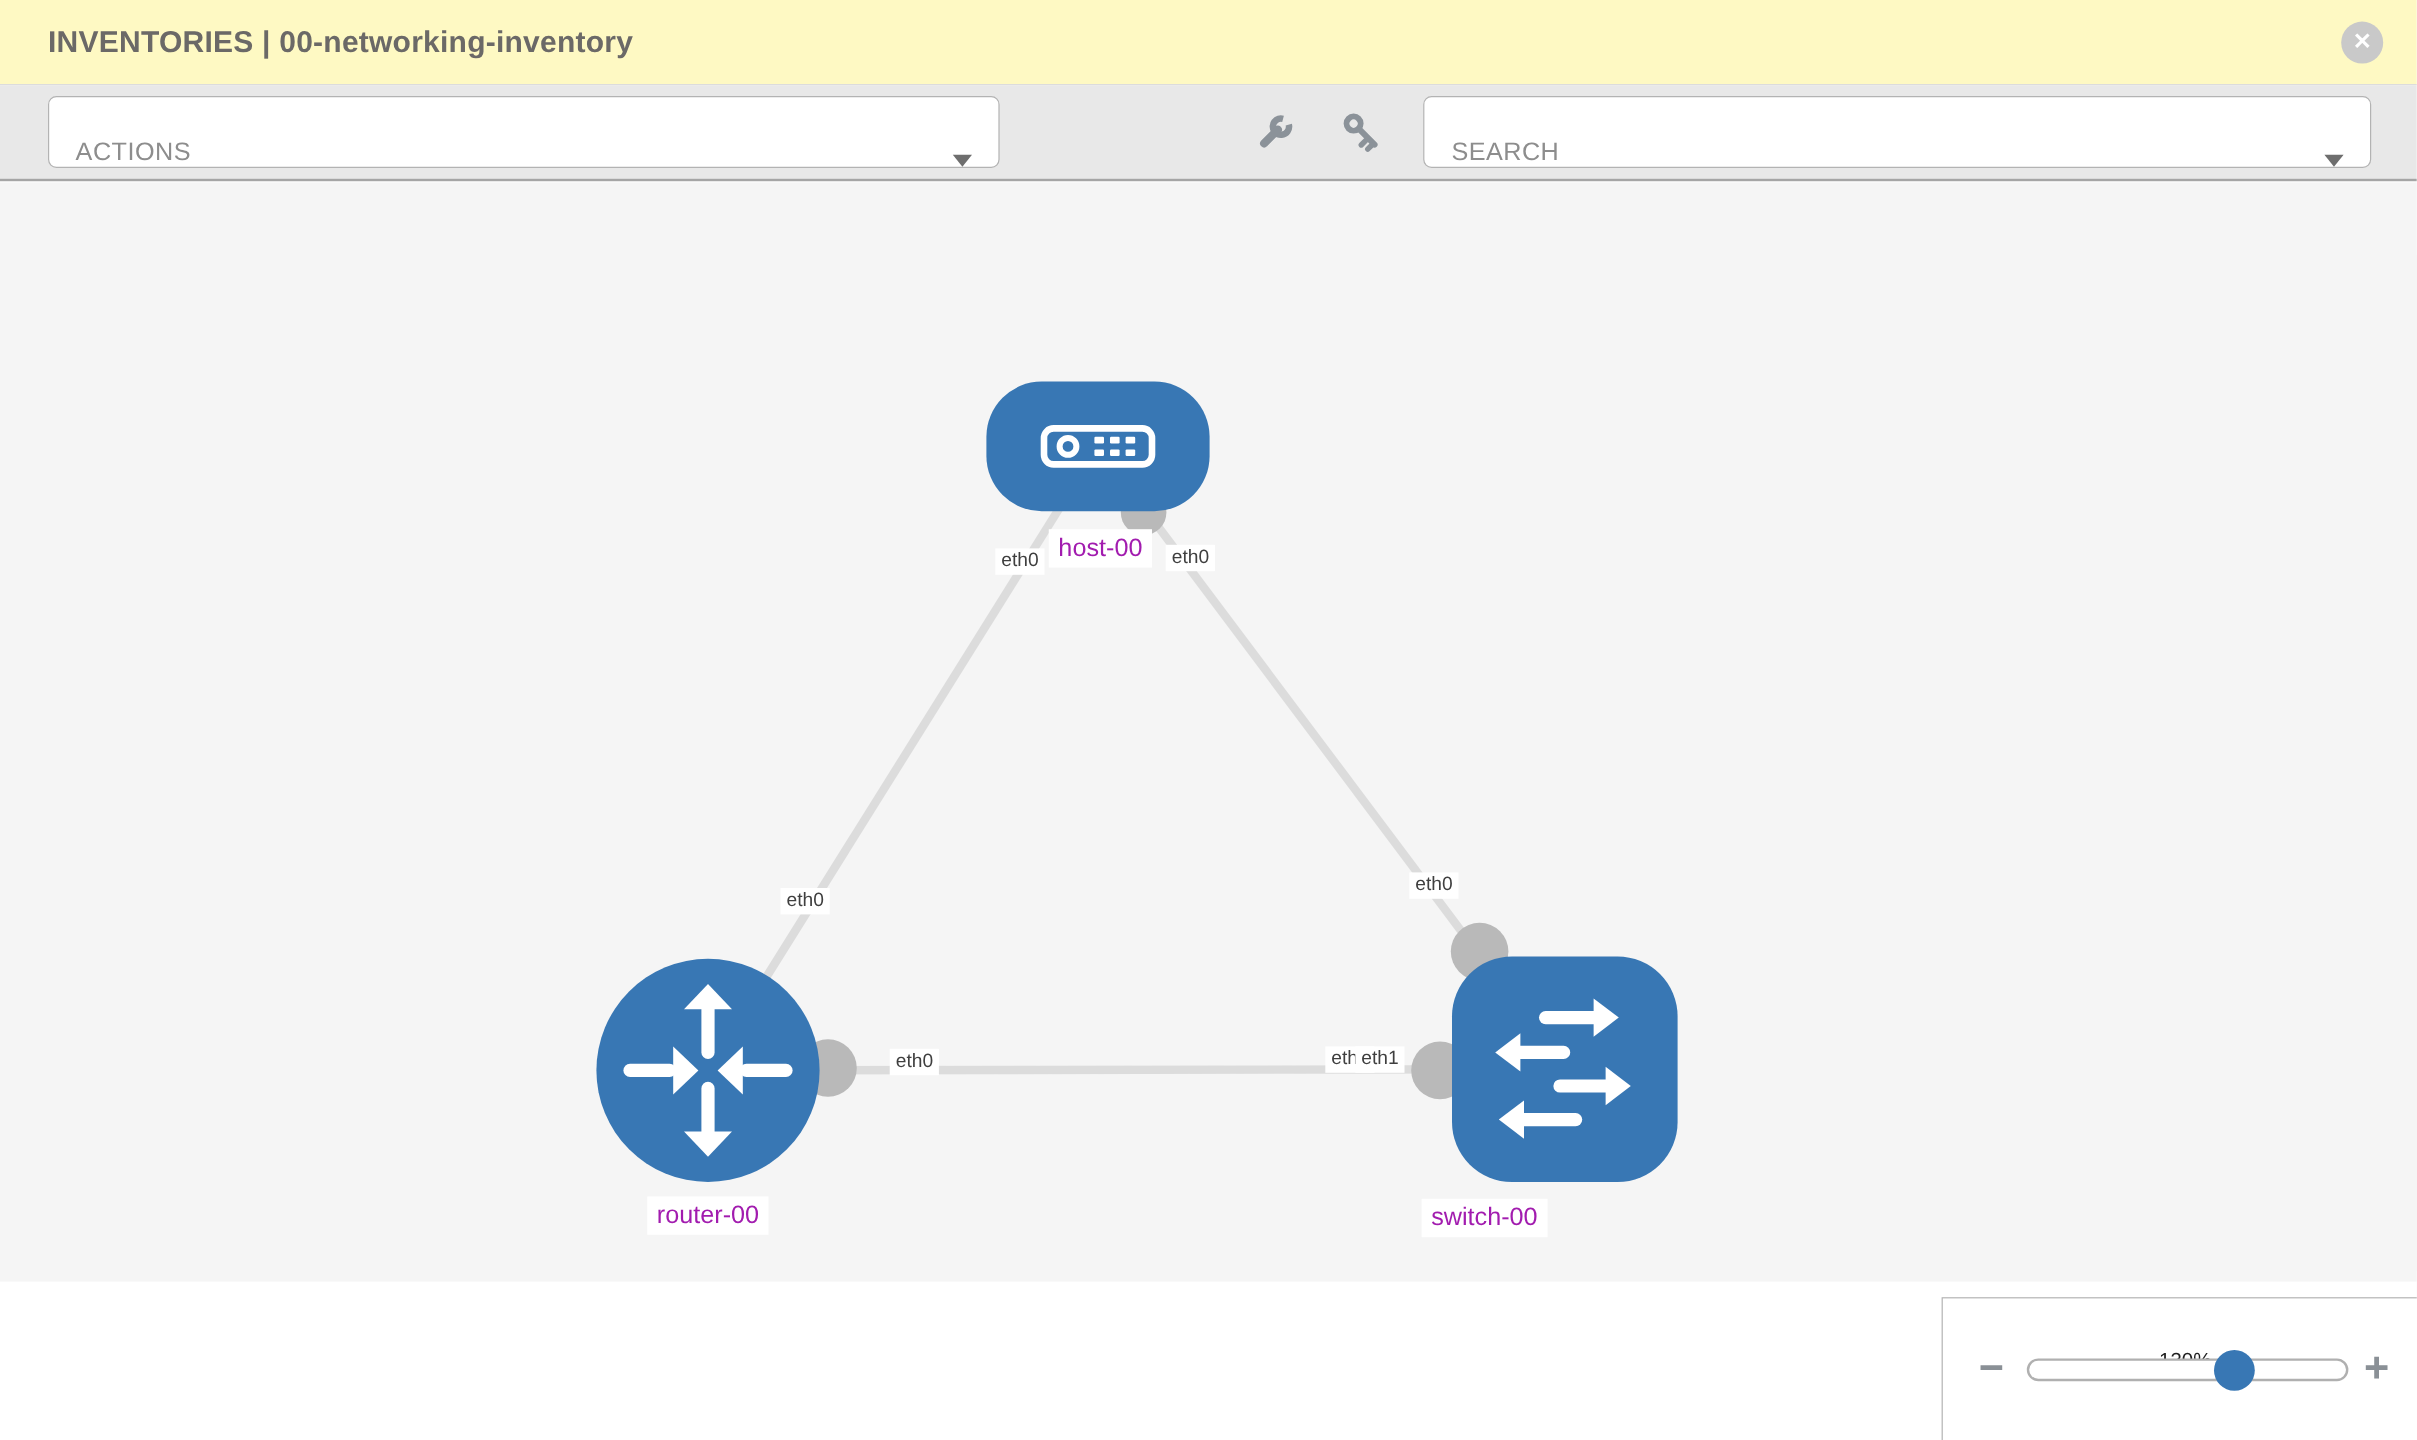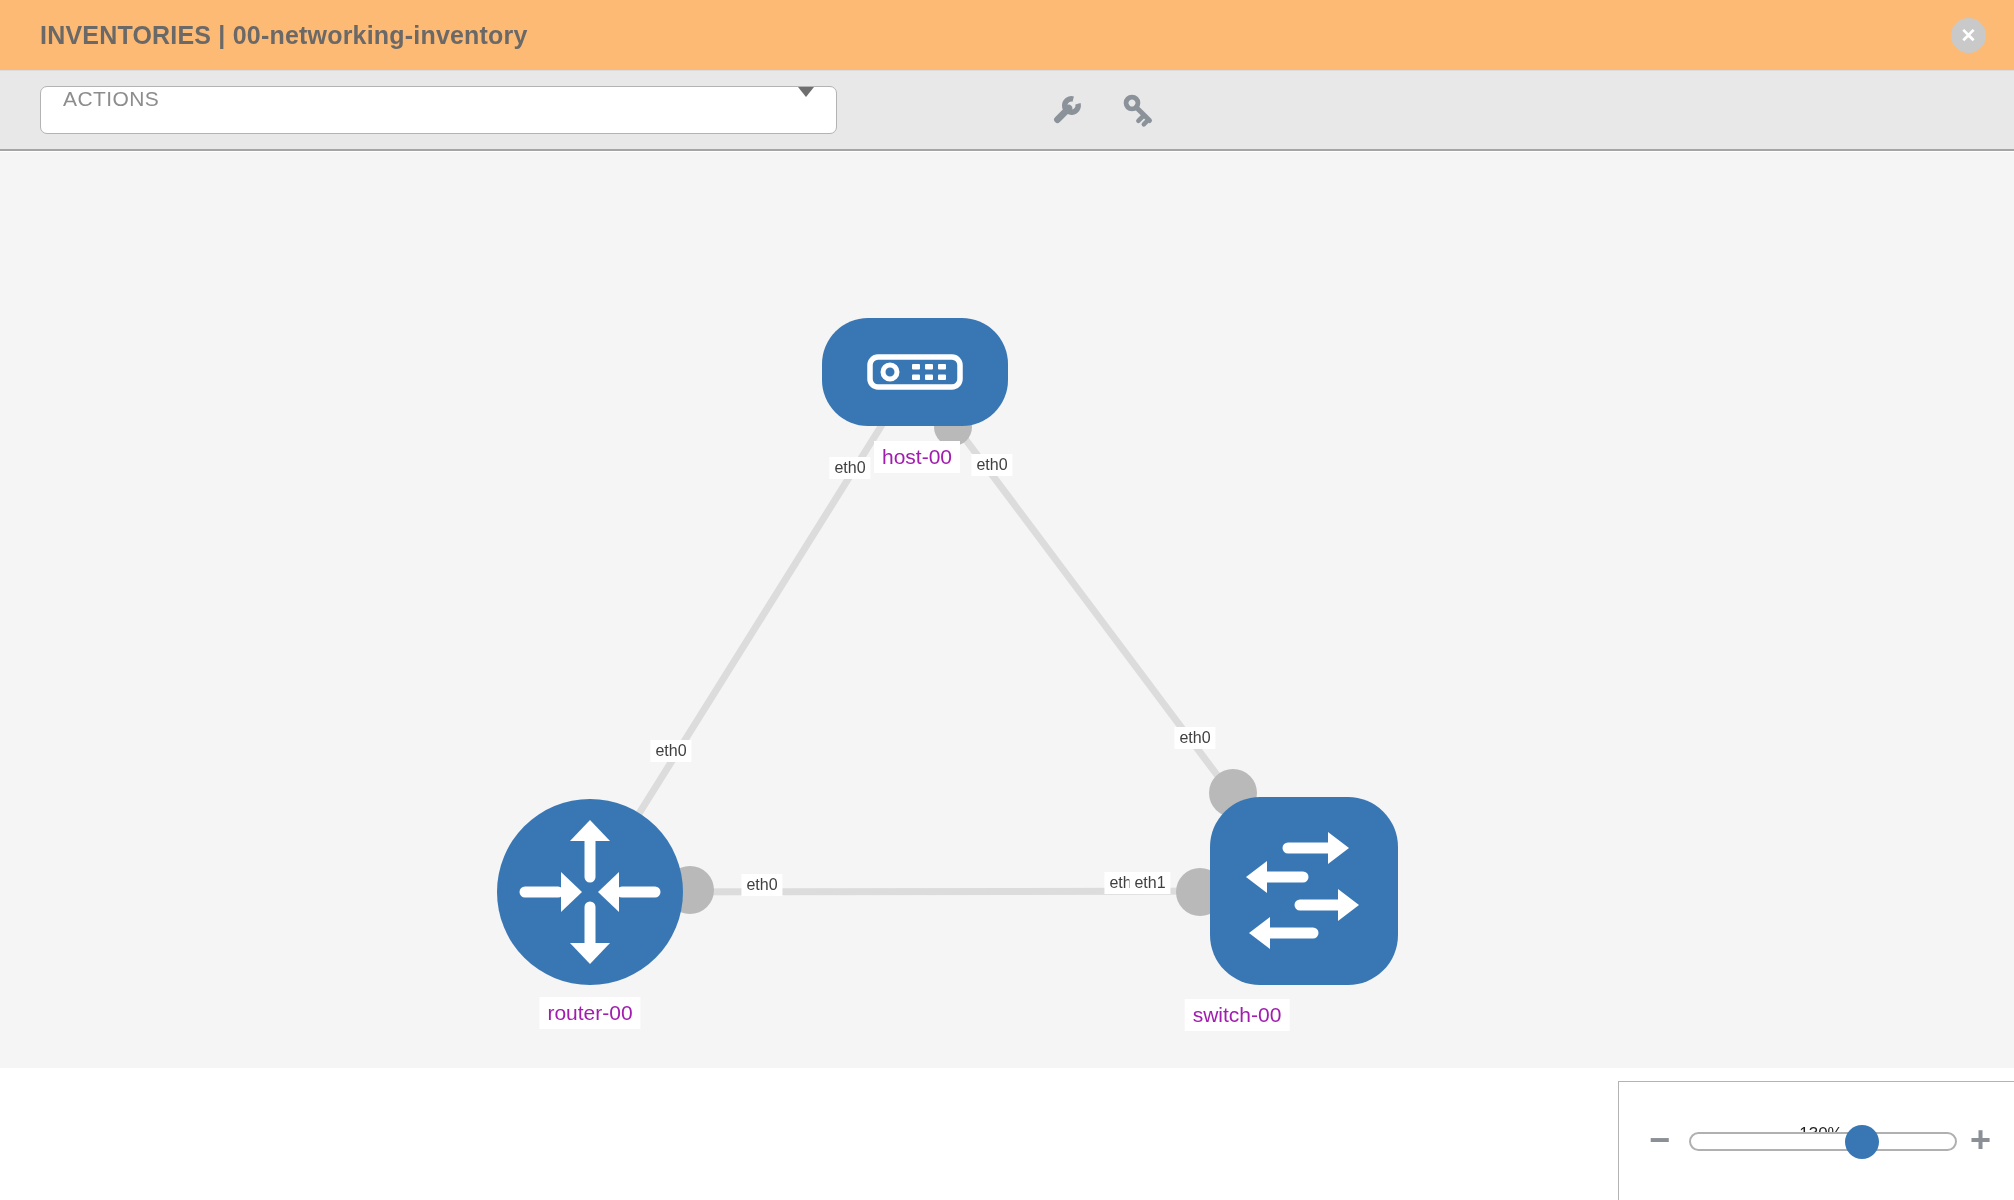--- a/index.html
+++ b/index.html
@@ -1,31 +1,31 @@
 <!DOCTYPE html>
 <html style="--node-blue: #3877b4; --link-gray: #dcdcdc; --dot-gray: #b9b9b9; --canvas-bg: #f5f5f5; --toolbar-bg: #e8e8e8;"><head>
 <meta charset="utf-8">
 <style>
   * { box-sizing: border-box; margin: 0; padding: 0; }
   html,body { width:2014px; height:1200px; overflow:hidden; }
   body { font-family:"Liberation Sans", sans-serif; background:#ffffff; position:relative; }
 
   
-  .header { height:71px; background:#fdba74; border-bottom:1px solid #dcdcdc;
+  .header { height:71px; background:#fef9c3; border-bottom:1px solid #dcdcdc;
             display:flex; align-items:center; padding:0 28px 0 40px; }
   .title { font-size:25px; font-weight:bold; color:#6b6967; letter-spacing:.2px; }
   .close-btn { margin-left:auto; width:35px; height:35px; border-radius:50%;
                background:#c9c9c9; color:#fff; font-size:19px; font-weight:bold;
                display:flex; align-items:center; justify-content:center; cursor:pointer; }
 
   
   .toolbar { height:80px; background:var(--toolbar-bg,#e8e8e8); border-bottom:2px solid #a5a5a5;
              display:flex; align-items:center; padding:0 38px 0 40px; }
-  .select { height:48px; background:#fff; border:1px solid #b3b3b3; border-radius:7px;
-            display:flex; align-items:flex-start; padding:0 22px; color:#8d8d8d;
+  .select { height:60px; background:#fff; border:1px solid #b3b3b3; border-radius:7px;
+            display:flex; align-items:flex-end; padding:0 22px; color:#8d8d8d;
             font-size:21px; letter-spacing:.4px; cursor:pointer; }
   .select .caret { margin-left:auto; width:0; height:0;
                    border-left:8px solid transparent; border-right:8px solid transparent;
                    border-top:10px solid #6e6e6e; }
   .select-actions { width:797px; }
   .select-search  { width:793px; }
   .tool-icons { display:flex; align-items:center; gap:36px; margin-left:212px; margin-right:33px; }
   .tool-icon { width:36px; height:36px; display:flex; align-items:center; justify-content:center; cursor:pointer; }
 
   
@@ -83,20 +83,24 @@
         <g transform="rotate(45)" stroke="#8b9299" fill="none">
           <circle cx="-11" cy="0" r="6.5" stroke-width="5.5"></circle>
           <line x1="-4" y1="0" x2="16.5" y2="0" stroke-width="5.5" stroke-linecap="round"></line>
           <line x1="8" y1="2" x2="8" y2="9" stroke-width="5" stroke-linecap="round"></line>
           <line x1="15" y1="2" x2="15" y2="7.5" stroke-width="5" stroke-linecap="round"></line>
         </g>
       </svg>
     </div>
   </div>
 
+  <div class="select select-search">
+    <span>SEARCH</span>
+    <span class="caret"></span>
+  </div>
 </div>
 
 <div class="canvas">
   <svg class="topo" width="2014" height="1048" viewBox="0 0 2014 1048">
 
     <line class="link" x1="915" y1="220" x2="590" y2="740"></line>
     <line class="link" x1="915" y1="220" x2="1304" y2="739"></line>
     <line class="link" x1="590" y1="740" x2="1304" y2="739"></line>
 
     <circle class="dot" cx="953" cy="275" r="19"></circle>

